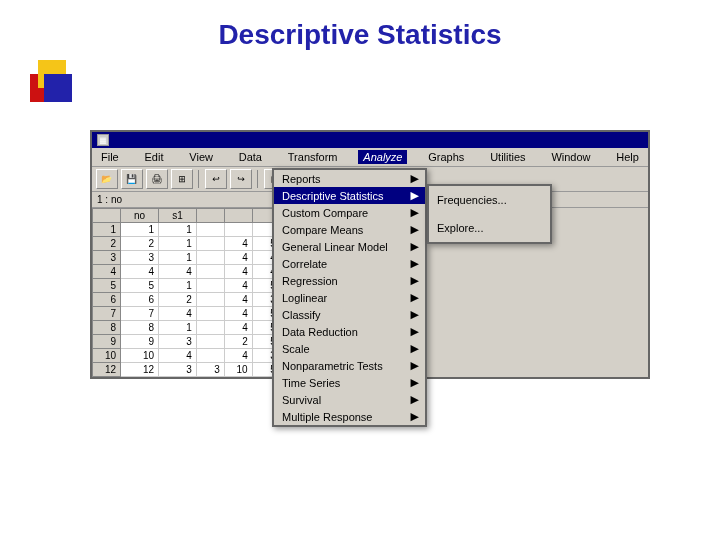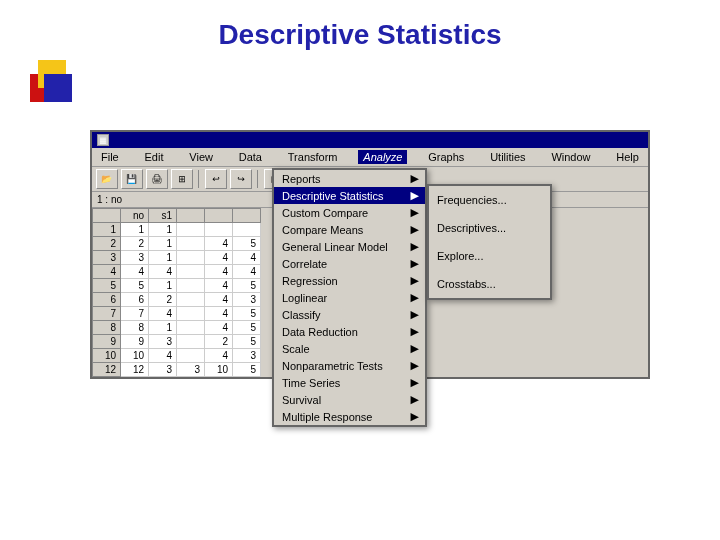--- a/index.html
+++ b/index.html
@@ -137,24 +137,24 @@
 
     
     .data-table {
       font-size: 10px;
       border-collapse: collapse;
       background: white;
     }
     .data-table th {
       background: #d4d0c8;
       border: 1px solid #888;
-      padding: 1px 4px;
+      padding: 1px 13px;
       font-weight: normal;
       min-width: 28px;
-      text-align: right;
+      text-align: left;
     }
     .data-table td {
       border: 1px solid #ccc;
       padding: 1px 4px;
       text-align: right;
       min-width: 28px;
       background: white;
     }
     .data-table td.row-num {
       background: #d4d0c8;
@@ -422,18 +422,16 @@
         <span class="arrow">▶</span>
     </div>
     <div class="menu-row">
       <span>Multiple Response</span>
         <span class="arrow">▶</span>
     </div>
   </div>
 
   <div class="desc-stat-submenu">
     <div class="sub-item">Frequencies...</div>
-    <div class="sub-item">Descriptives...</div>
     <div class="sub-item">Explore...</div>
-    <div class="sub-item">Crosstabs...</div>
   </div>
 
 </div>
 
 </body></html>

